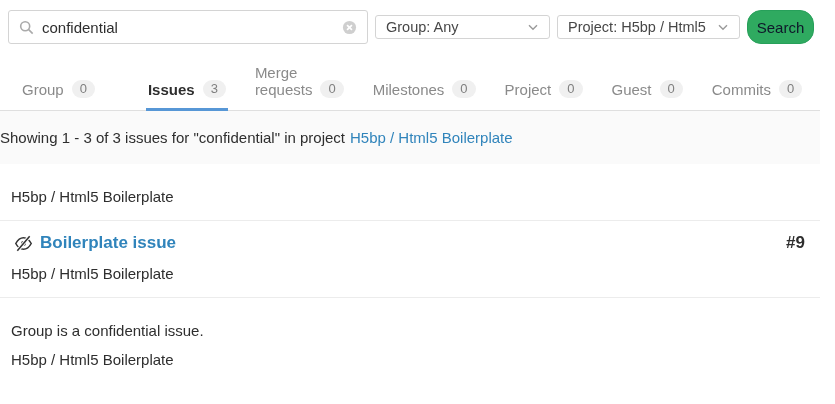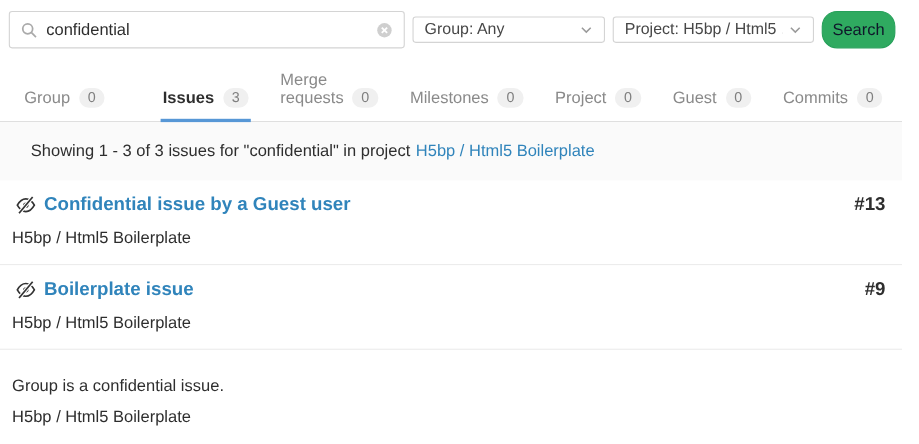--- a/index.html
+++ b/index.html
@@ -49,21 +49,21 @@
   }
   .tab.active { color: #2e2e2e; font-weight: bold; border-bottom-color: #5797d6; margin-left: 24px; }
   .badge {
     background: #f0f0f0; color: #7f7f7f; font-size: 13px; font-weight: normal;
     border-radius: 9px; padding: 1px 8px; line-height: 16px;
   }
 
   
   .summary {
     background: #fafafa; height: 53px; display: flex; align-items: center;
-    padding-left: 28px; color: #2e2e2e;
+    color: #2e2e2e;
   }
   .summary a, .result-title { color: #3084bb; text-decoration: none; }
   .summary a { margin-left: 5px; cursor: pointer; }
 
   
   .results { }
   .result { padding: 12px 15px 15px 11px; border-bottom: 1px solid #ececec; }
   .result:last-child { border-bottom: none; }
   .result-header { display: flex; align-items: center; }
   .eye { display: inline-flex; margin: 0 7px 0 3px; color: #333; flex: none; }
@@ -146,32 +146,20 @@
   </nav>
 
   <div class="summary">
     <span>Showing 1 - 3 of 3 issues for "confidential" in project</span>
     <a>H5bp / Html5 Boilerplate</a>
   </div>
 
   <div class="results">
 
     <div class="result">
-      <div class="result-header">
-        <span class="eye">
-          <svg width="19" height="17" viewBox="0 0 24 22">
-            <path d="M2 11 C5 5.5 8.5 3.5 12 3.5 C15.5 3.5 19 5.5 22 11 C19 16.5 15.5 18.5 12 18.5 C8.5 18.5 5 16.5 2 11 Z" fill="none" stroke="#333" stroke-width="2"></path>
-            <circle cx="12" cy="11" r="3.2" fill="#333"></circle>
-            <line x1="4" y1="20.5" x2="20" y2="1.5" stroke="#fff" stroke-width="4.5"></line>
-            <line x1="4" y1="20.5" x2="20" y2="1.5" stroke="#333" stroke-width="2"></line>
-          </svg>
-        </span>
-        <a class="result-title">Confidential issue by a Guest user</a>
-        <span class="result-id">#13</span>
-      </div>
       <p class="result-line">H5bp / Html5 Boilerplate</p>
     </div>
 
     <div class="result">
       <div class="result-header">
         <span class="eye">
           <svg width="19" height="17" viewBox="0 0 24 22">
             <path d="M2 11 C5 5.5 8.5 3.5 12 3.5 C15.5 3.5 19 5.5 22 11 C19 16.5 15.5 18.5 12 18.5 C8.5 18.5 5 16.5 2 11 Z" fill="none" stroke="#333" stroke-width="2"></path>
             <circle cx="12" cy="11" r="3.2" fill="#333"></circle>
             <line x1="4" y1="20.5" x2="20" y2="1.5" stroke="#fff" stroke-width="4.5"></line>

